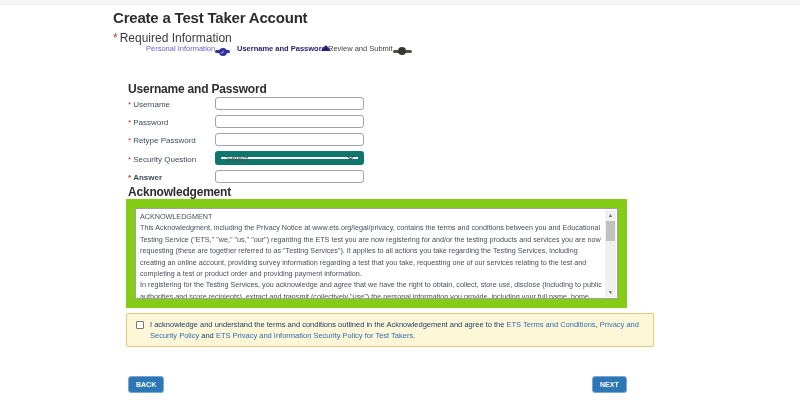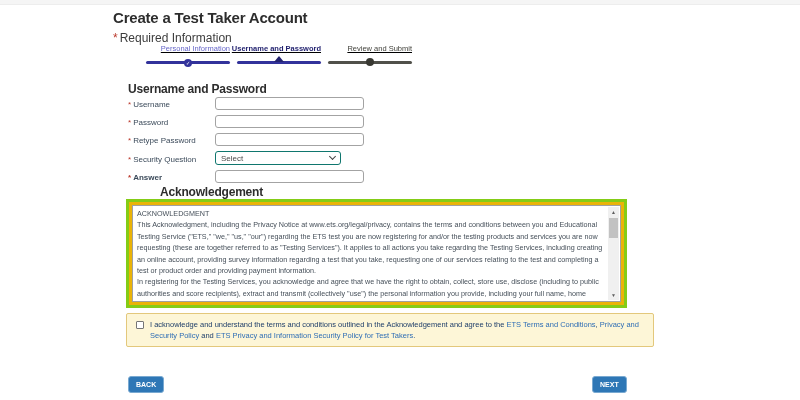--- a/index.html
+++ b/index.html
@@ -7,44 +7,44 @@
   #screen { position:relative; width:800px; height:400px; background:#fff; overflow:hidden; }
 
   .topstrip { position:absolute; left:0; top:0; width:800px; height:5px; background:#f5f5f5; border-bottom:1px solid #ededed; }
 
   .page-title { position:absolute; left:113px; top:9px; font-size:15px; font-weight:bold; color:#2d2d2d; letter-spacing:-0.2px; }
   .required-note { position:absolute; left:113px; top:31px; font-size:12px; color:#3c3c3c; }
   .req-star { color:#bb3a2d; margin-right:2px; }
 
   
   .stepper { position:absolute; left:146px; top:44px; display:flex; gap:7px; }
-  .step { width:84px; display:flex; flex-direction:column; align-items:flex-end; cursor:pointer;text-decoration:underline; }
+  .step { width:84px; display:flex; flex-direction:row; align-items:center; cursor:pointer; }
   .step-label { font-size:7.5px; white-space:nowrap; margin-bottom:5px; }
   .step-track { position:relative; width:100%; height:9px; }
   .step-line { position:absolute; left:0; right:0; top:3px; height:3px; border-radius:2px; }
   .s1 .step-label { color:#6565c8; }
   .s1 .step-line { background:#32329b; }
   .s2 .step-label { color:#232370; font-weight:bold; }
   .s2 .step-line { background:#32329b; }
   .s3 .step-label { color:#3f3f39; }
   .s3 .step-line { background:#50504a; }
   .marker-circle-check { position:absolute; left:50%; top:1px; transform:translateX(-50%); width:8px; height:8px; border-radius:50%; background:#32329b; color:#fff; font-size:5px; line-height:8px; text-align:center; }
   .marker-triangle { position:absolute; left:50%; top:-2px; transform:translateX(-50%); width:0; height:0; border-left:5px solid transparent; border-right:5px solid transparent; border-bottom:6px solid #232370; }
   .marker-dot { position:absolute; left:50%; top:0px; transform:translateX(-50%); width:8px; height:8px; border-radius:50%; background:#383832; }
 
   .section-heading { position:absolute; left:128px; font-size:12px; font-weight:bold; color:#2d2d2d; letter-spacing:-0.2px; }
 
   
   .field-label { position:absolute; left:128px; font-size:8px; color:#3b4a5a; }
   .tb { position:absolute; left:215px; width:149px; height:13px; border:1px solid #a3a3a3; border-radius:3px; background:#fff; font-size:8px; padding:0 3px; color:#333; font-family:"Liberation Sans", sans-serif; }
-  .fake-select { position:absolute; left:215px; width:126px; height:14px; border:1px solid #0f766e; border-radius:3px; background:#fff; font-size:8px; color:#4a4a4a; display:flex; align-items:center; justify-content:space-between; padding:0 5px; cursor:pointer; }
+  .fake-select { position:absolute; left:215px; width:149px; height:14px; border:6px solid #0f766e; border-radius:3px; background:#fff; font-size:8px; color:#4a4a4a; display:flex; align-items:center; justify-content:space-between; padding:0 5px; cursor:pointer; }
   .chevron { width:5px; height:5px; border-right:1px solid #444; border-bottom:1px solid #444; transform:rotate(45deg); margin-top:-3px; }
 
   
-  .ack-outer { position:absolute; left:126px; top:199px; width:501px; height:109px; border:3px solid #84cc16; background:#eab308; }
+  .ack-outer { position:absolute; left:126px; top:199px; width:501px; height:109px; border:6px solid #84cc16; background:#84cc16; }
   .ack-inner { position:absolute; left:3px; top:3px; right:3px; bottom:3px; border:1px solid #a0a0a0; background:#fff; overflow:hidden; }
   .ack-text { position:absolute; left:0; top:0; right:12px; bottom:0; padding:2px 3px 2px 4px; font-size:7.2px; line-height:11.4px; color:#454f59; overflow:hidden; }
   .ack-text p { margin:0; }
   .scrollbar { position:absolute; top:1px; right:1px; bottom:1px; width:11px; background:#f0f0f0; }
   .sb-btn { position:absolute; left:0; width:11px; height:10px; background:#f0f0f0; color:#5e5e5e; font-size:5px; text-align:center; line-height:10px; cursor:pointer; }
   .sb-up { top:0; }
   .sb-down { bottom:0; }
   .sb-thumb { position:absolute; left:1px; top:11px; width:9px; height:20px; background:#c2c2c2; cursor:pointer; }
 
   
@@ -117,21 +117,21 @@
   <div class="fake-select" style="top:151px;">
     <span>Select</span>
     <span class="chevron"></span>
   </div>
 
   <div class="field-label" style="top:173px;font-weight:bold;">
     <span class="req-star">*</span><span>Answer</span>
   </div>
   <input class="tb" style="top: 170px;" type="text" value="">
 
-  <div class="section-heading" style="top:185px;margin-left:32px;">Acknowledgement</div>
+  <div class="section-heading" style="top:185px;">Acknowledgement</div>
 
   <div class="ack-outer">
     <div class="ack-inner">
       <div class="ack-text">
         <p>ACKNOWLEDGMENT</p>
         <p>This Acknowledgment, including the Privacy Notice at www.ets.org/legal/privacy, contains the terms and conditions between you and Educational Testing Service ("ETS," "we," "us," "our") regarding the ETS test you are now registering for and/or the testing products and services you are now requesting (these are together referred to as "Testing Services").  It applies to all actions you take regarding the Testing Services, including creating an online account, providing survey information regarding a test that you take, requesting one of our services relating to the test and completing a test or product order and providing payment information.</p>
         <p>In registering for the Testing Services, you acknowledge and agree that we have the right to obtain, collect, store use, disclose (including to public authorities and score recipients), extract and transmit (collectively "use") the personal information you provide, including your full name, home address, email address, telephone number, social security or similar number, passport number, national ID number, gender, nationality, age, date of birth,</p>
       </div>
       <div class="scrollbar">
         <div class="sb-btn sb-up">▲</div>

